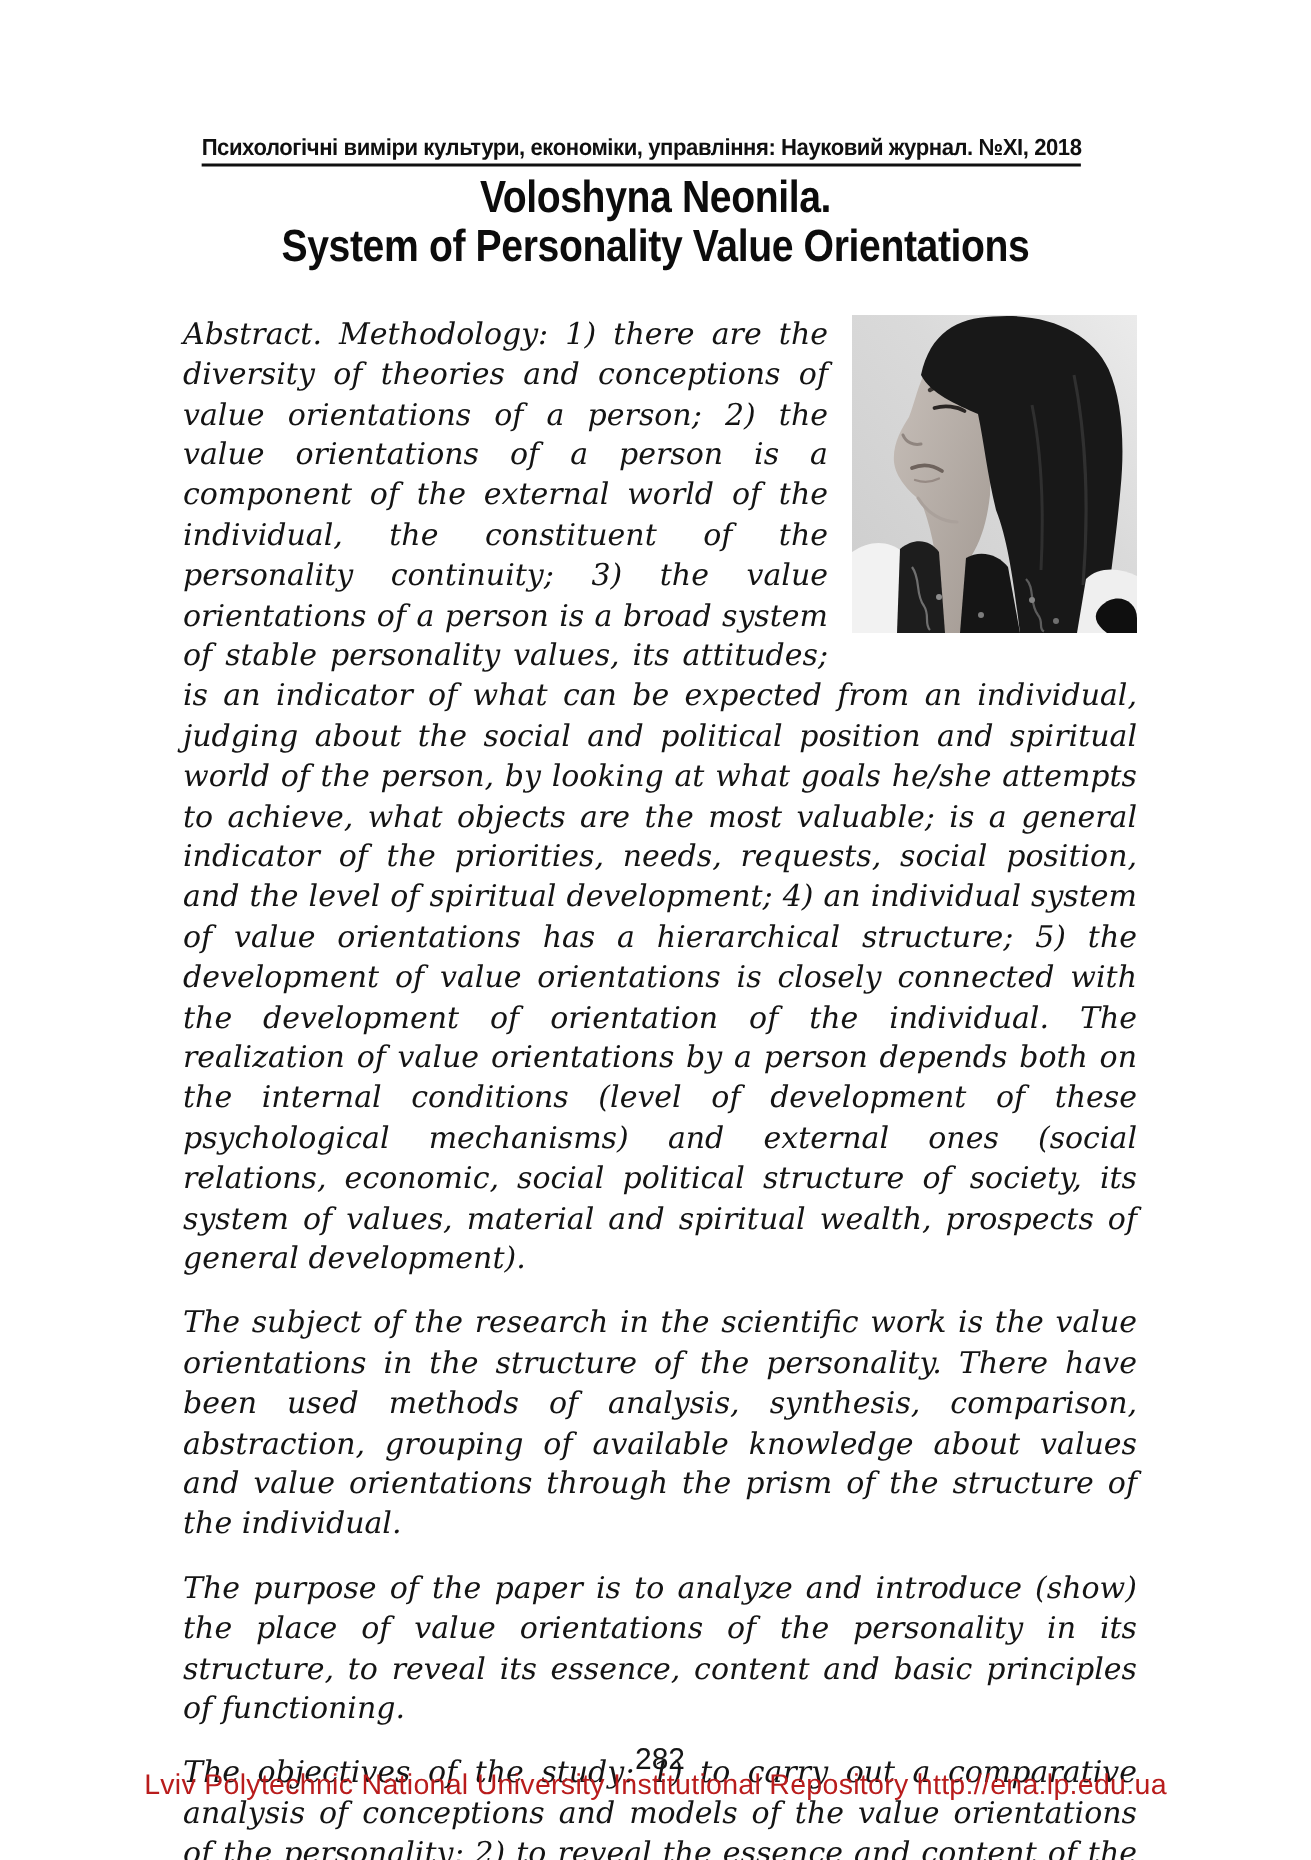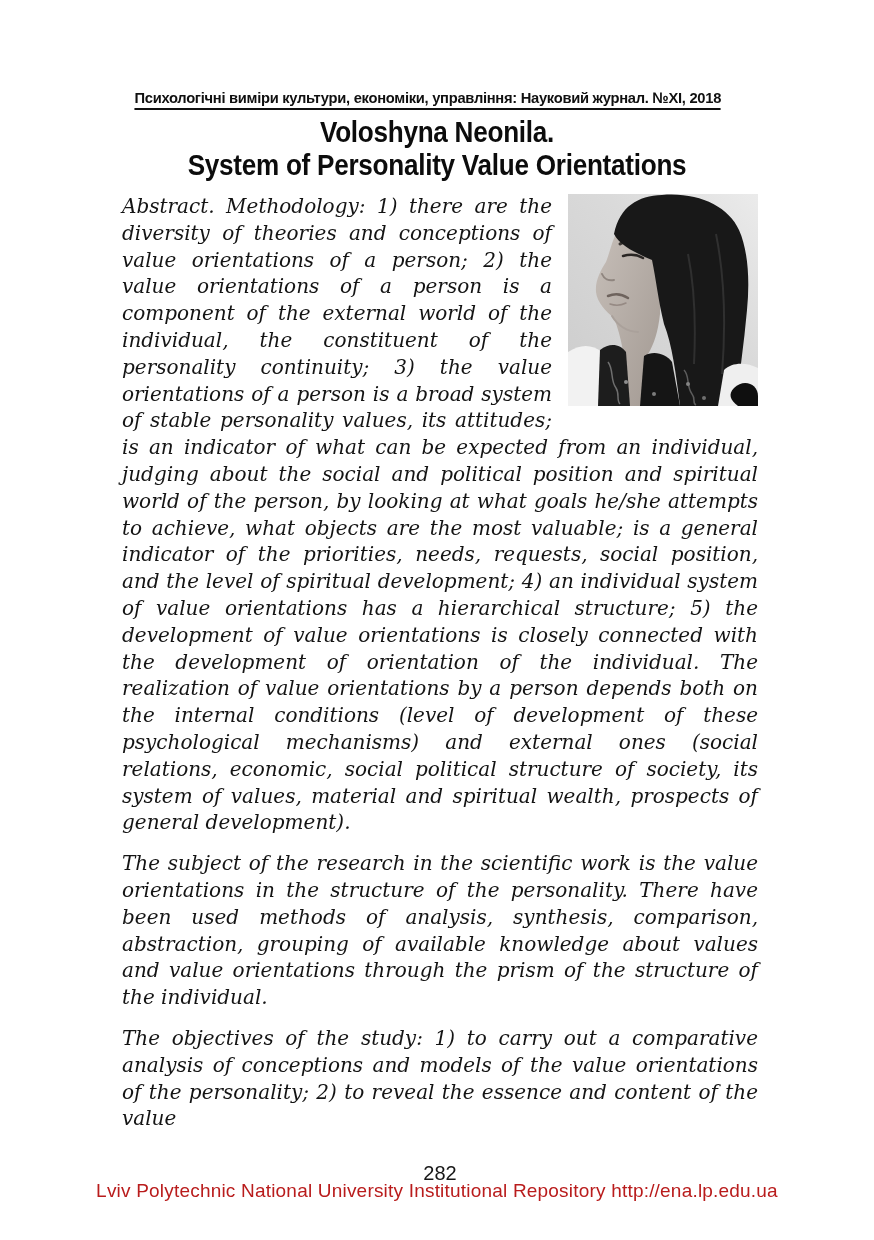--- a/index.html
+++ b/index.html
@@ -49,21 +49,21 @@
     position: absolute;
     top: 193px;
     left: 122px;
     width: 636px;
     font-style: italic;
     font-size: 20px;
     line-height: 26.8px;
     text-align: justify;
     color: #141414;
   }
-  .content p { margin: 0 0 14px 0; }
+  .content p { margin: 16px 0 14px 0; }
   .content p:last-child { margin-bottom: 0; }
   .photo-wrap {
     float: right;
     width: 190px;
     height: 212px;
     margin: 1px 0 4px 16px;
   }
   .photo-wrap svg { display: block; width: 190px; height: 212px; }
   .page-number {
     position: absolute;
@@ -136,20 +136,21 @@
           <path d="M116,176 C122,182 118,192 124,200 C128,205 124,209 128,211" stroke="#5c5c5c" stroke-width="1.5" fill="none"></path>
           <circle cx="58" cy="188" r="2" fill="#8e8e8e"></circle>
           <circle cx="86" cy="200" r="2" fill="#7c7c7c"></circle>
           <circle cx="120" cy="190" r="2" fill="#848484"></circle>
           <circle cx="136" cy="204" r="2" fill="#6f6f6f"></circle>
         </svg>
       </span>
       <span>Abstract. Methodology: 1) there are the diversity of theories and conceptions of value orientations of a person; 2) the value orientations of a person is a component of the external world of the individual, the constituent of the personality continuity; 3) the value orientations of a person is a broad system of stable personality values, its attitudes; is an indicator of what can be expected from an individual, judging about the social and political position and spiritual world of the person, by looking at what goals he/she attempts to achieve, what objects are the most valuable; is a general indicator of the priorities, needs, requests, social position, and the level of spiritual development; 4) an individual system of value orientations has a hierarchical structure; 5) the development of value orientations is closely connected with the development of orientation of the individual. The realization of value orientations by a person depends both on the internal conditions (level of development of these psychological mechanisms) and external ones (social relations, economic, social political structure of society, its system of values, material and spiritual wealth, prospects of general development).</span>
     </p>
     <p>The subject of the research in the scientific work is the value orientations in the structure of the personality. There have been used methods of analysis, synthesis, comparison, abstraction, grouping of available knowledge about values and value orientations through the prism of the structure of the individual.</p>
+    <p>The purpose of the paper is to analyze and introduce (show) the place of value orientations of the personality in its structure, to reveal its essence, content and basic principles of functioning.</p>
     <p>The objectives of the study: 1) to carry out a comparative analysis of conceptions and models of the value orientations of the personality; 2) to reveal the essence and content of the value</p>
   </div>
 
   <div class="page-number">282</div>
 
   <div class="footer">Lviv Polytechnic National University Institutional Repository http://ena.lp.edu.ua</div>
 
 </div>
 
 </body></html>

